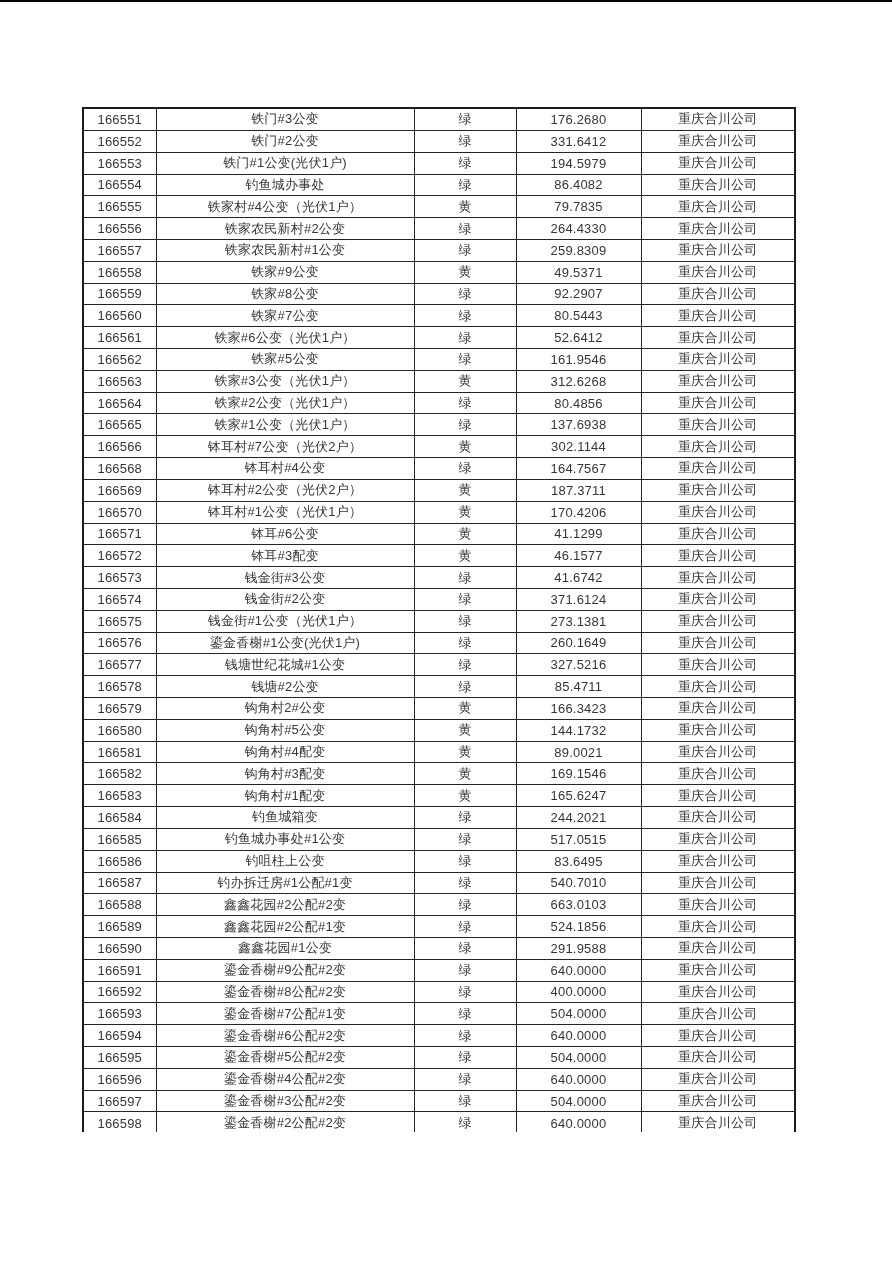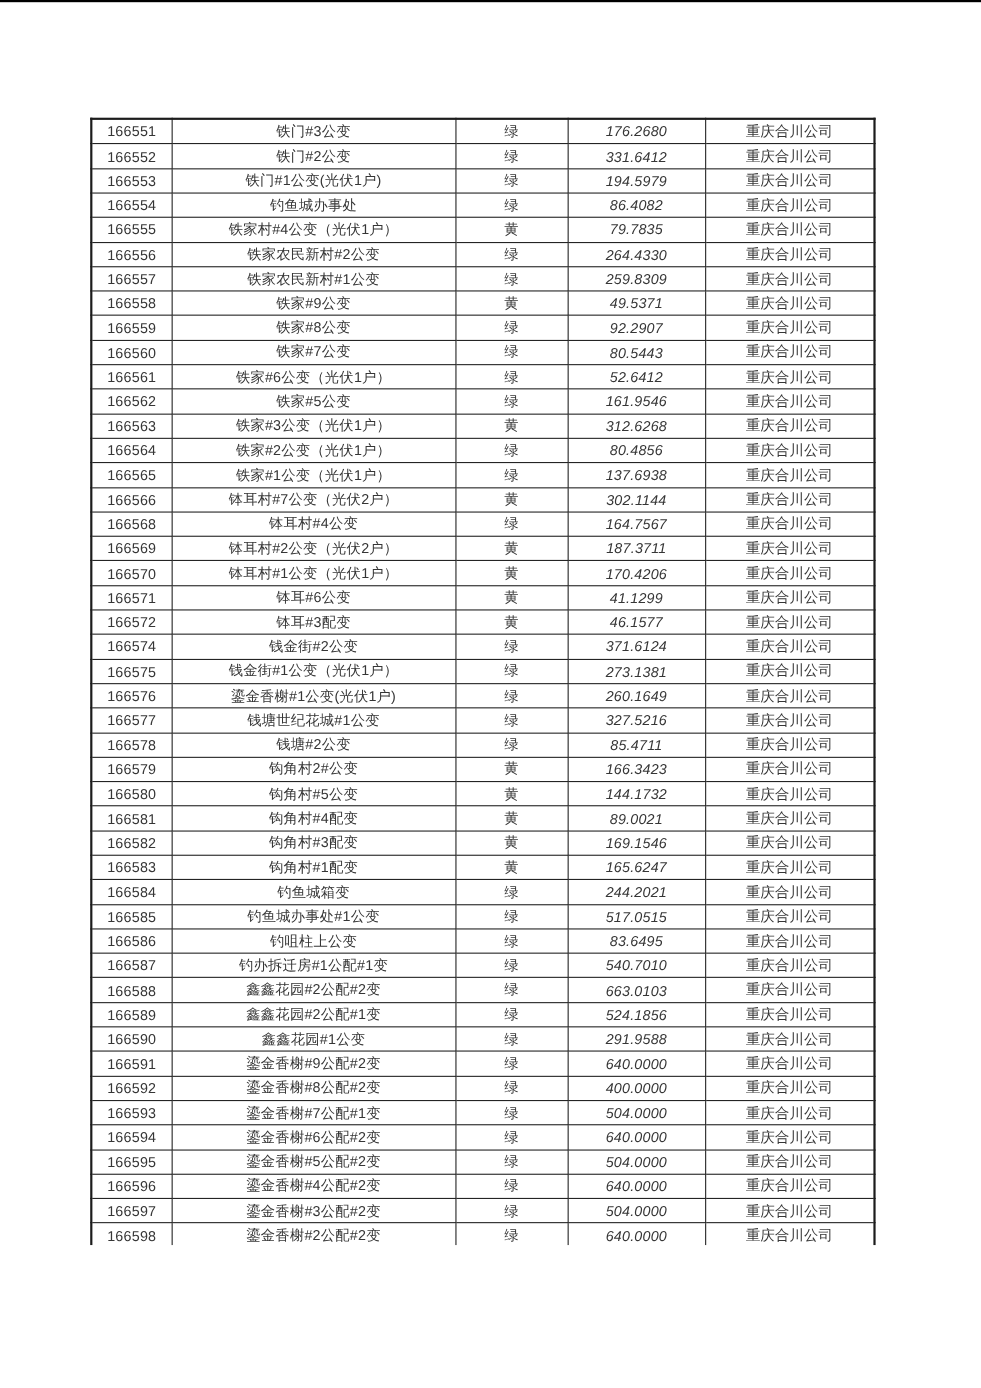--- a/index.html
+++ b/index.html
@@ -38,21 +38,21 @@
     text-align: center;
     vertical-align: middle;
     padding: 0 2px;
     font-size: 13px;
     color: #363636;
     white-space: nowrap;
     overflow: hidden;
     letter-spacing: 0.2px;
   }
   td.col-id { font-size: 13.5px; }
-  td.col-value { font-size: 13.5px; font-style: italic; }
+  td.col-value { font-size: 13.5px; }
 </style>
 </head>
 <body>
 
 <div class="page">
   <div class="top-strip"></div>
   <table class="grid">
     <colgroup>
       <col style="width:73px">
       <col style="width:258px">
@@ -202,20 +202,27 @@
           <td class="col-company">重庆合川公司</td>
         </tr>
         <tr>
           <td class="col-id">166572</td>
           <td class="col-name">钵耳#3配变</td>
           <td class="col-status">黄</td>
           <td class="col-value">46.1577</td>
           <td class="col-company">重庆合川公司</td>
         </tr>
         <tr>
+          <td class="col-id">166573</td>
+          <td class="col-name">钱金街#3公变</td>
+          <td class="col-status">绿</td>
+          <td class="col-value">41.6742</td>
+          <td class="col-company">重庆合川公司</td>
+        </tr>
+        <tr>
           <td class="col-id">166574</td>
           <td class="col-name">钱金街#2公变</td>
           <td class="col-status">绿</td>
           <td class="col-value">371.6124</td>
           <td class="col-company">重庆合川公司</td>
         </tr>
         <tr>
           <td class="col-id">166575</td>
           <td class="col-name">钱金街#1公变（光伏1户）</td>
           <td class="col-status">绿</td>

